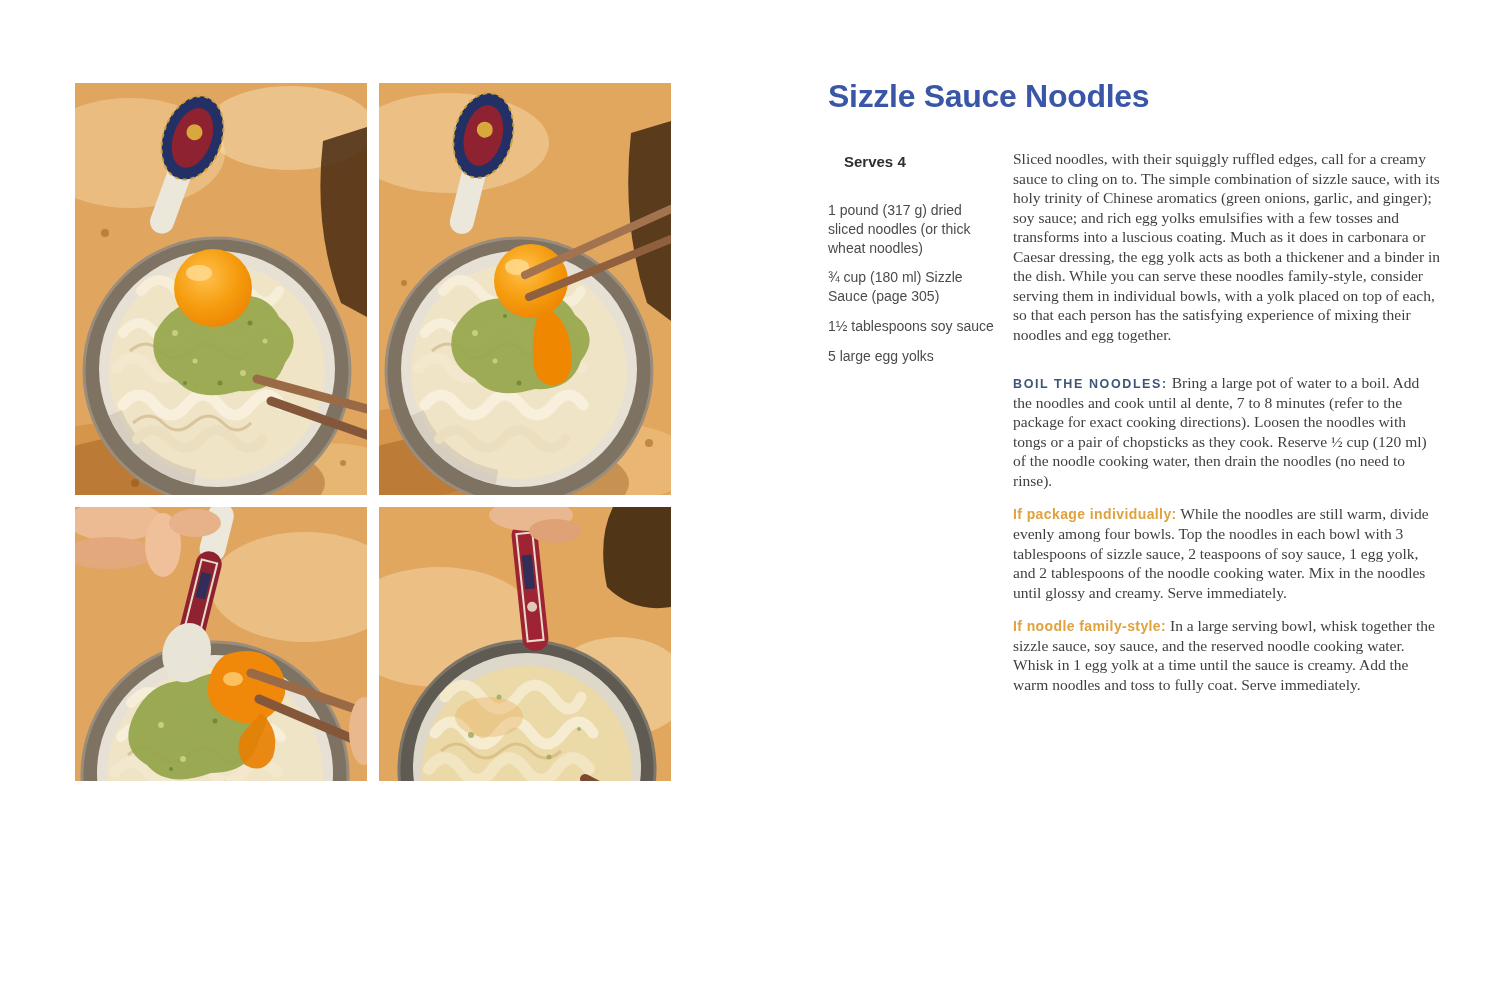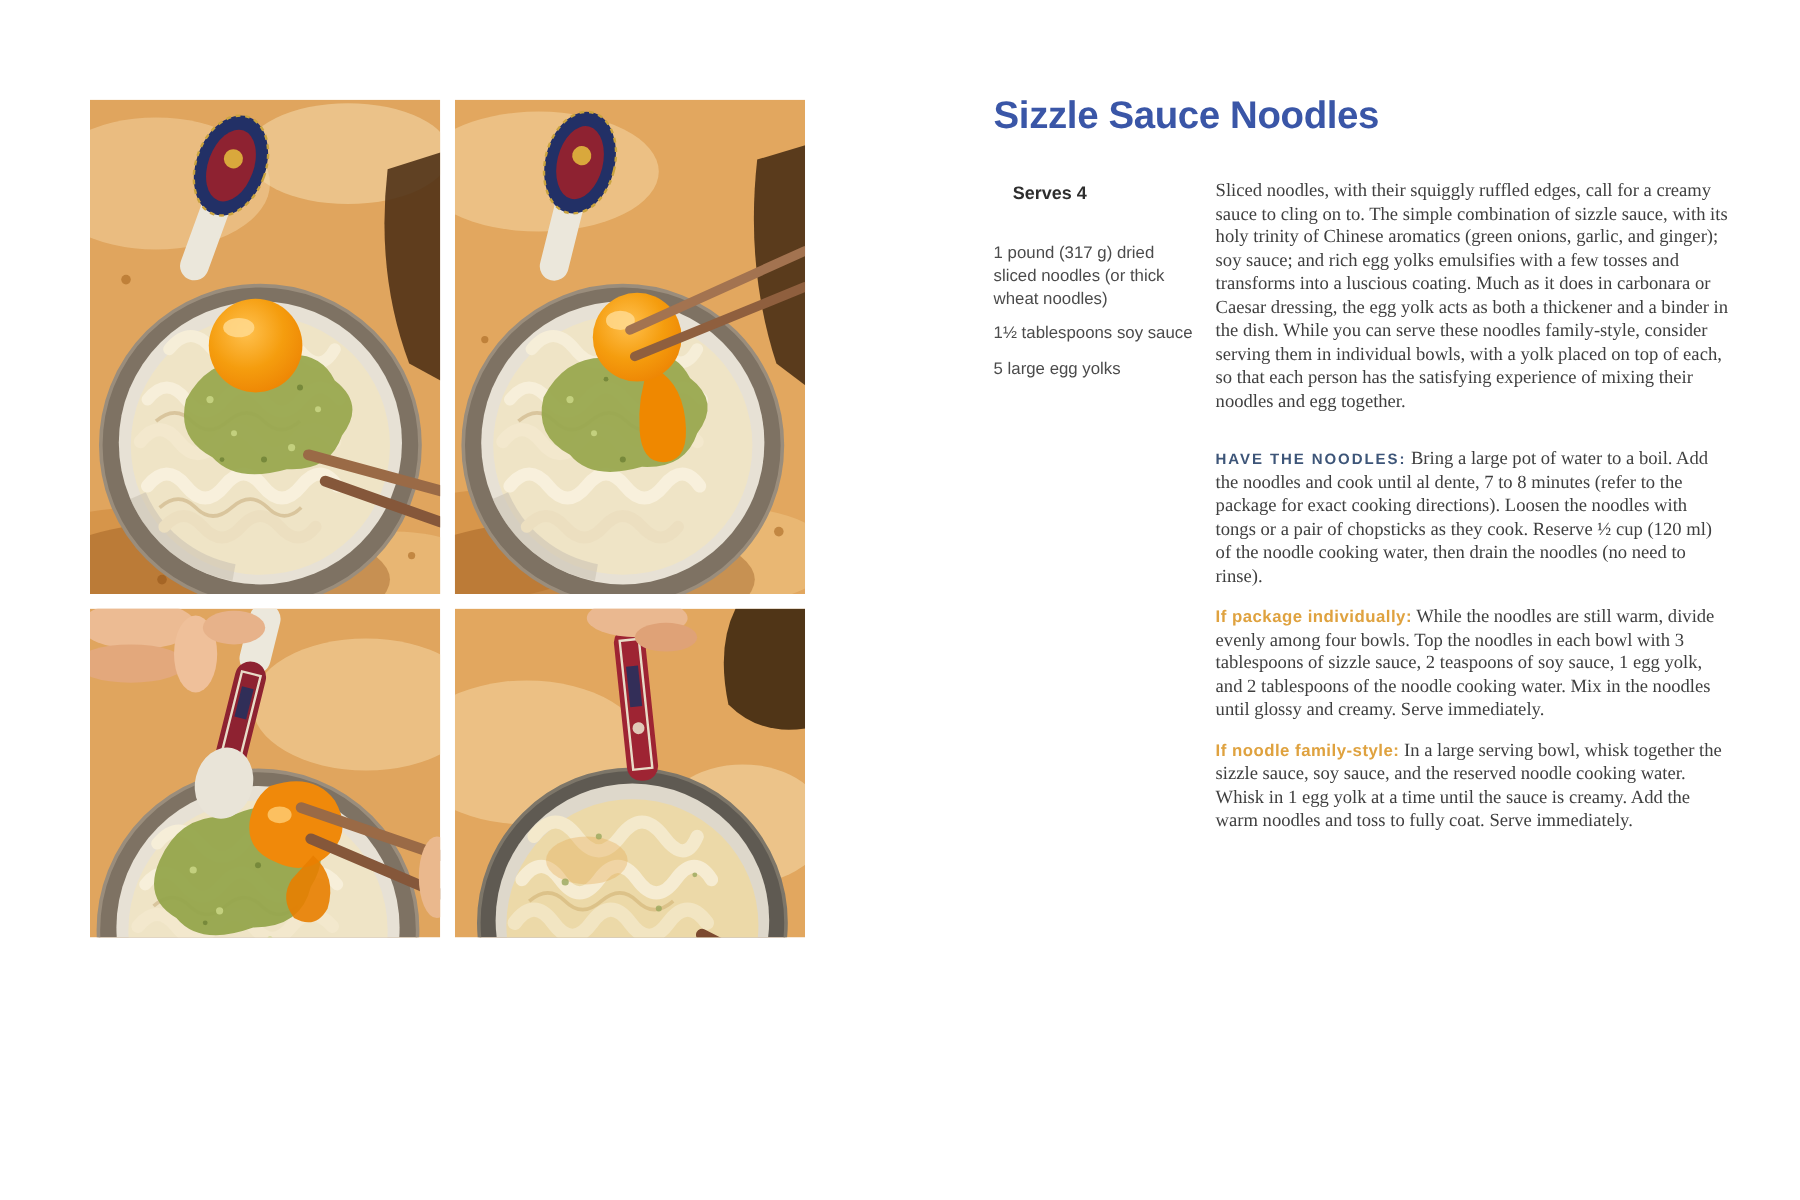--- a/index.html
+++ b/index.html
@@ -255,29 +255,30 @@
       </svg>
     </figure>
   </div>
 
   <main>
     <h1 class="recipe-title">Sizzle Sauce Noodles</h1>
 
     <aside class="sidebar">
       <p class="serves">Serves 4</p>
       <p class="ing">1 pound (317 g) dried sliced noodles (or thick wheat noodles)</p>
+      <p class="ing">¾ cup (180 ml) Sizzle Sauce (page 305)</p>
       <p class="ing">1½ tablespoons soy sauce</p>
       <p class="ing">5 large egg yolks</p>
     </aside>
 
     <div class="body-col">
       <p class="p-intro">Sliced noodles, with their squiggly ruffled edges, call for a creamy sauce to cling on to. The simple combination of sizzle sauce, with its holy trinity of Chinese aromatics (green onions, garlic, and ginger); soy sauce; and rich egg yolks emulsifies with a few tosses and transforms into a luscious coating. Much as it does in carbonara or Caesar dressing, the egg yolk acts as both a thickener and a binder in the dish. While you can serve these noodles family-style, consider serving them in individual bowls, with a yolk placed on top of each, so that each person has the satisfying experience of mixing their noodles and egg together.</p>
 
       <p class="p-step">
-        <span class="lbl-blue">HAVE THE NOODLES:</span>
+        <span class="lbl-blue">BOIL THE NOODLES:</span>
         <span>Bring a large pot of water to a boil. Add the noodles and cook until al dente, 7 to 8 minutes (refer to the package for exact cooking directions). Loosen the noodles with tongs or a pair of chopsticks as they cook. Reserve ½ cup (120 ml) of the noodle cooking water, then drain the noodles (no need to rinse).</span>
       </p>
 
       <p class="p-step">
         <span class="lbl-orange">If package individually:</span>
         <span>While the noodles are still warm, divide evenly among four bowls. Top the noodles in each bowl with 3 tablespoons of sizzle sauce, 2 teaspoons of soy sauce, 1 egg yolk, and 2 tablespoons of the noodle cooking water. Mix in the noodles until glossy and creamy. Serve immediately.</span>
       </p>
 
       <p class="p-step">
         <span class="lbl-orange">If noodle family-style:</span>

